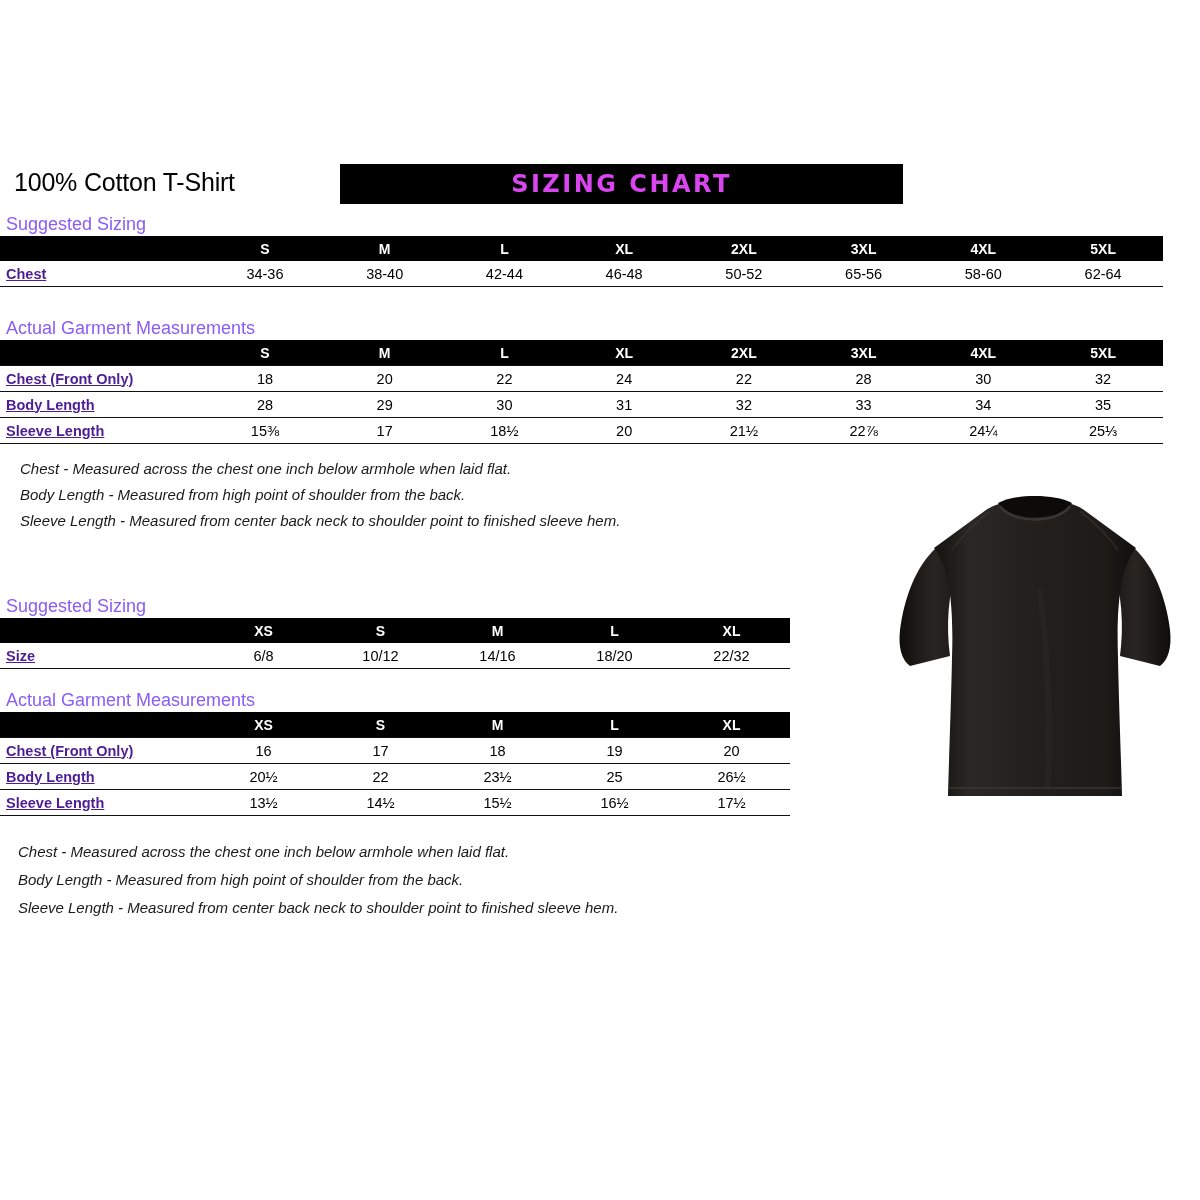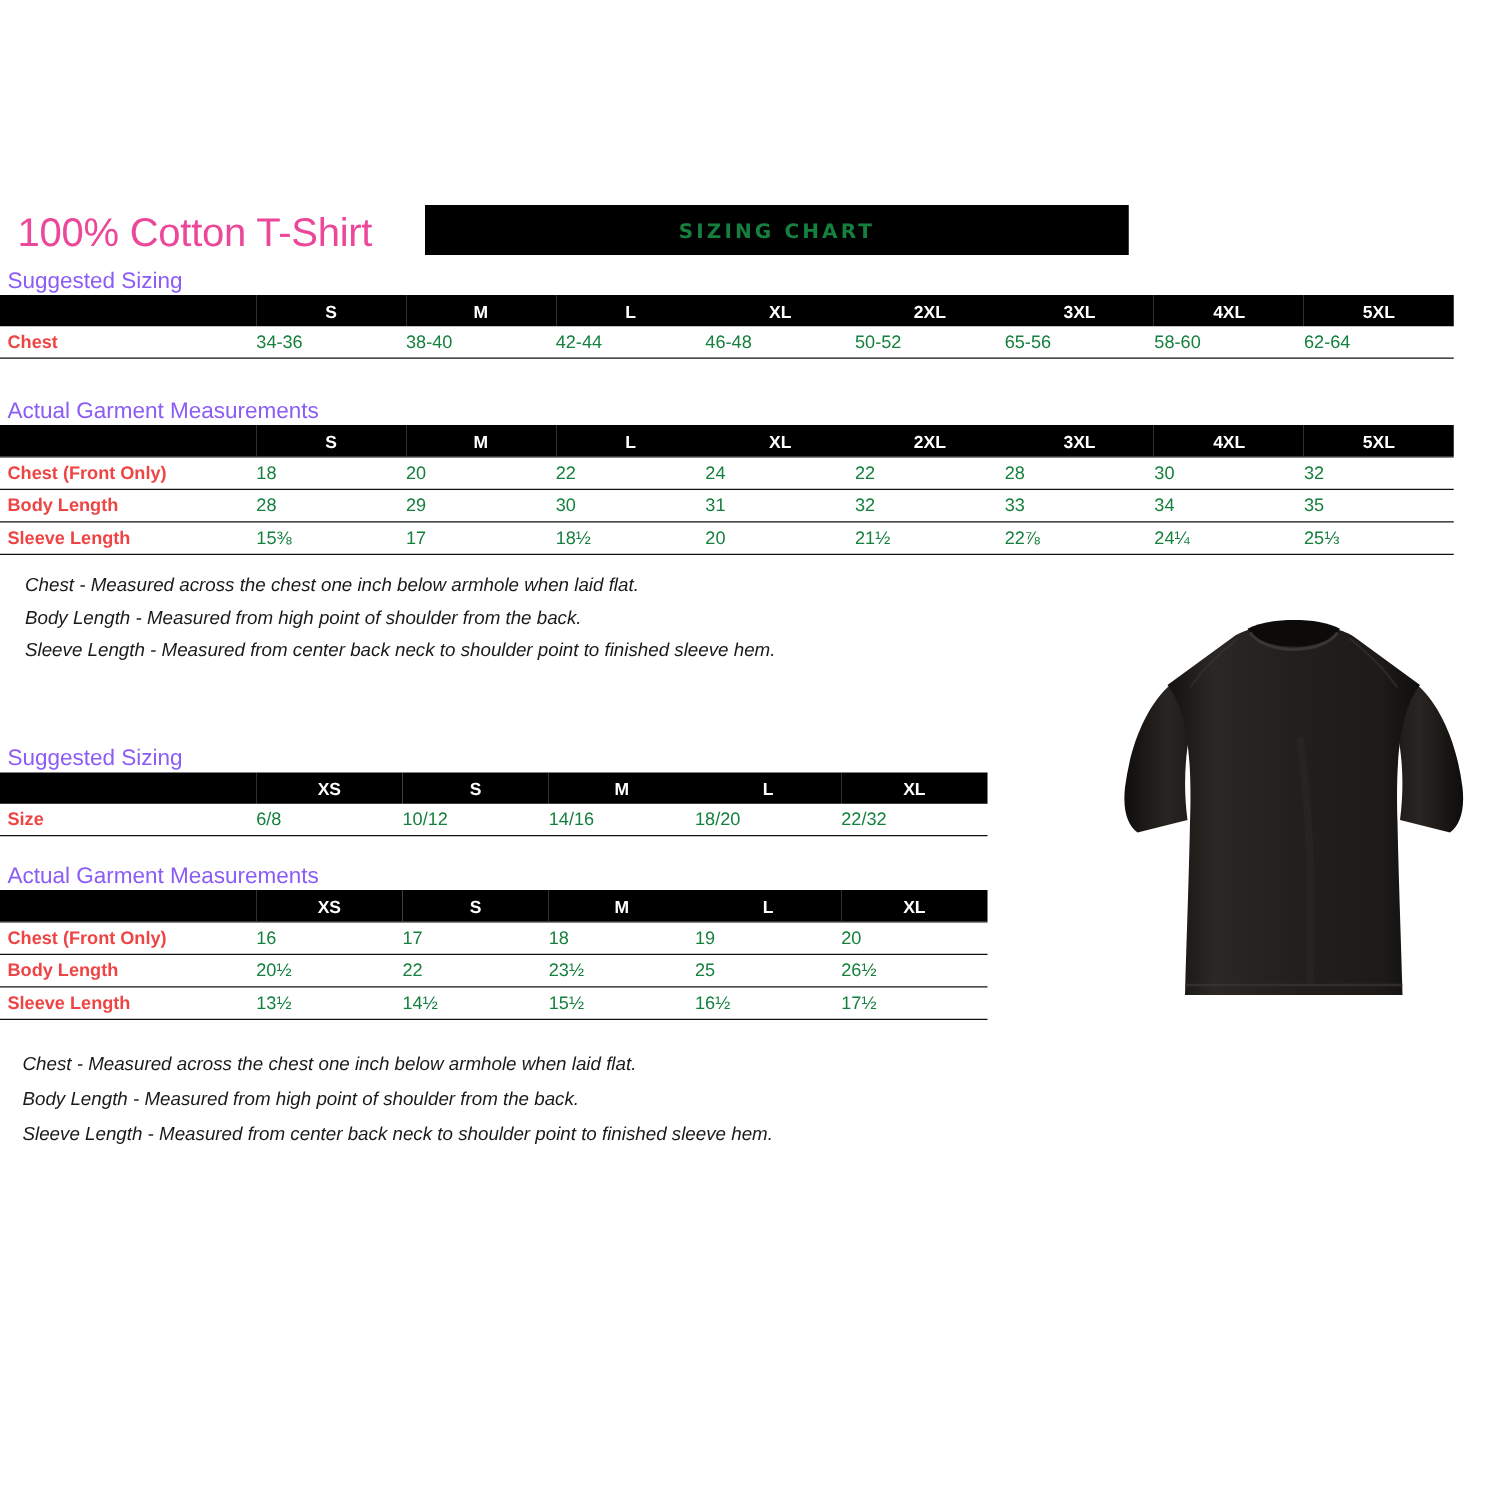--- a/index.html
+++ b/index.html
@@ -20,43 +20,43 @@
     position: absolute;
     left: 0;
     top: 0;
     width: 1200px;
     height: 1200px;
   }
 
   
   .main-title {
     position: absolute;
-    font-size: 32px;
+    font-size: 25px;
     font-weight: 400;
     letter-spacing: -0.2px;
-    color: #ec4899;
+    color: #000000;
     white-space: nowrap;
   }
   #adult-title { left: 14px; top: 168px; }
   #youth-title { left: 14px; top: 551px; }
 
   .sizing-banner {
     position: absolute;
     left: 340px;
     top: 164px;
     width: 563px;
     height: 40px;
     background: #000000;
     display: flex;
     align-items: center;
     justify-content: center;
   }
   .sizing-banner span {
-    color: #15803d;
-    font-size: 16px;
+    color: #d946ef;
+    font-size: 24px;
     font-weight: bold;
     letter-spacing: 2.5px;
     font-family: "DejaVu Sans", sans-serif;
   }
 
   .sub-label {
     position: absolute;
     font-size: 18px;
     color: #8b5cf6;
     white-space: nowrap;
@@ -84,24 +84,26 @@
     color: #ffffff;
     font-weight: bold;
     font-size: 14px;
   }
   .tbl .hdr-row td { text-align: center; }
   .tbl .hdr-row td.lead { text-align: left; }
   .tbl .lead {
     text-align: left;
     padding-left: 6px;
     font-weight: bold;
-    color: #ef4444;
+    color: #4c1d95;
+    text-decoration: underline;
   }
   .tbl .val {
-    color: #15803d;
+    text-align: center;
+    color: #000000;
   }
   .rule-row td {
     height: 1px;
     padding: 0;
     background: #111;
   }
 
   
   #adult-suggested { left: 0px; top: 236px; width: 1163px; }
   #adult-suggested col.c0 { width: 205px; }

